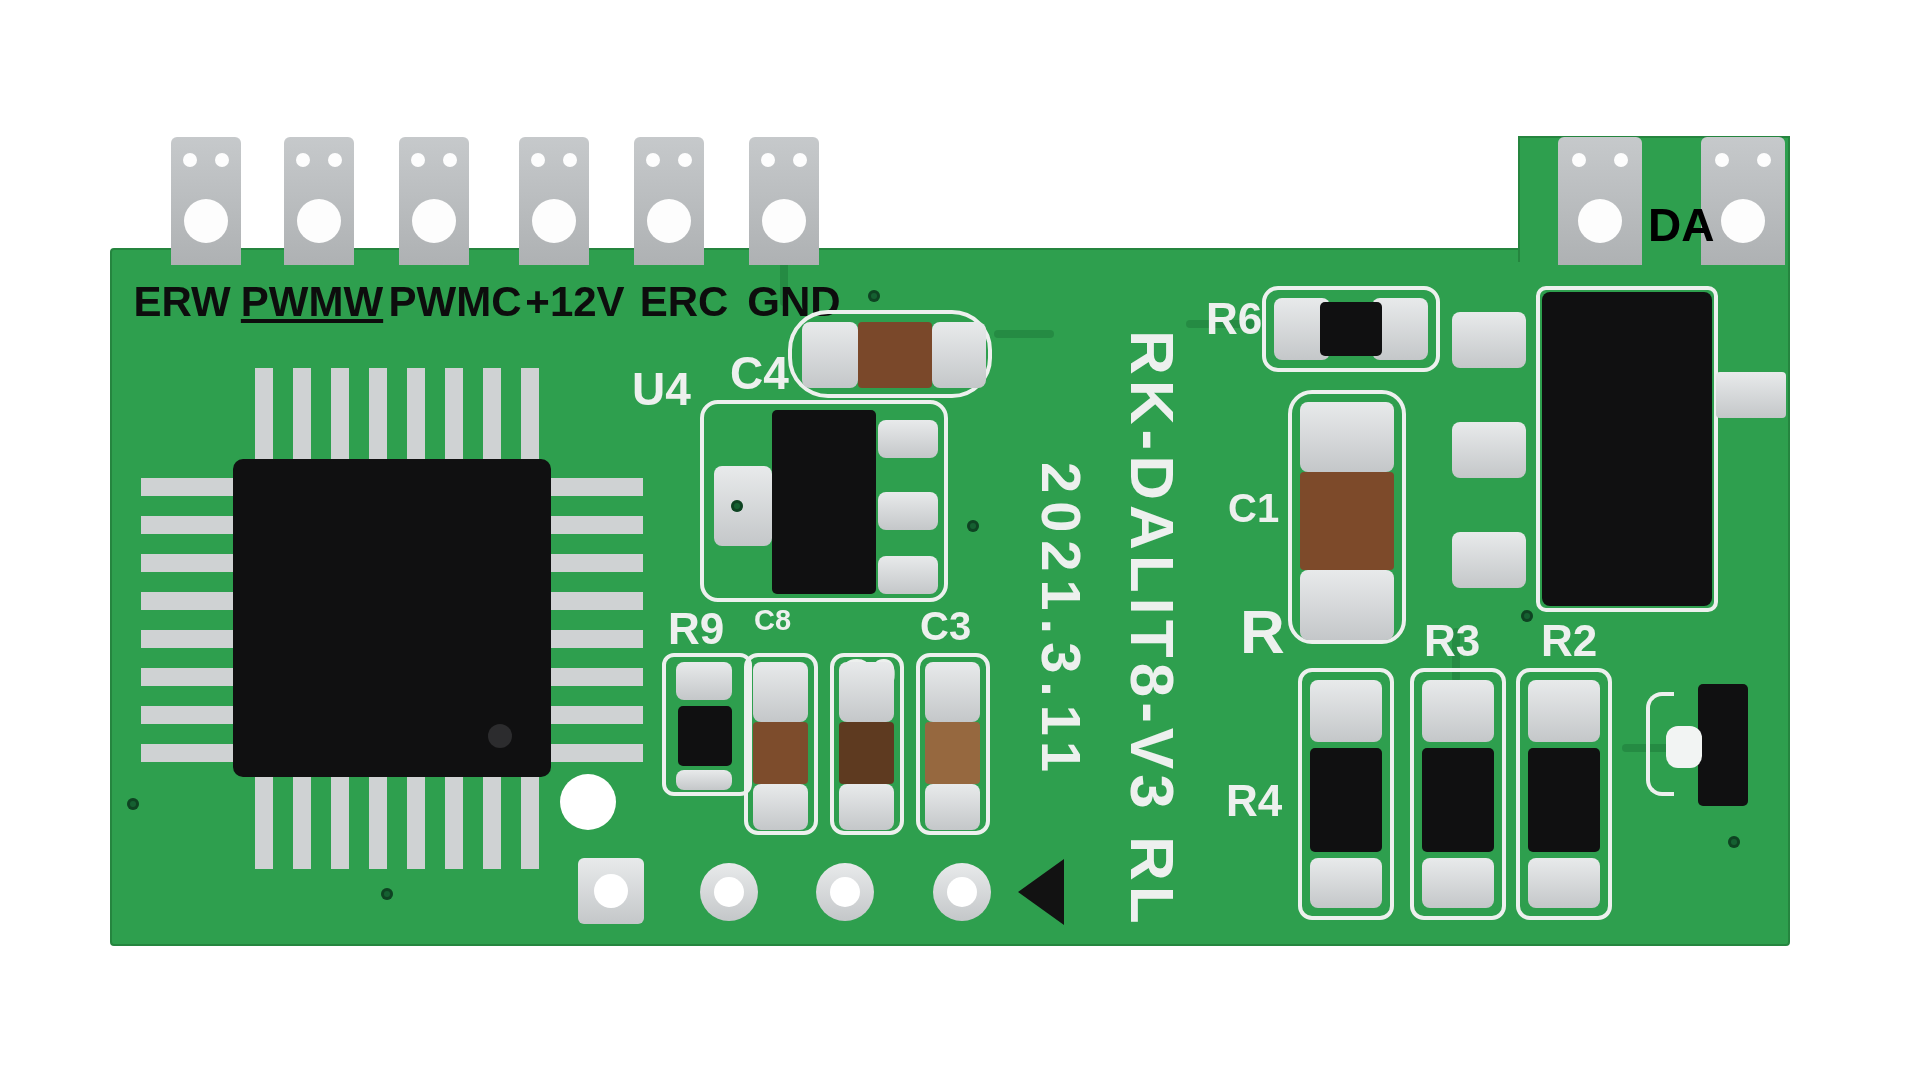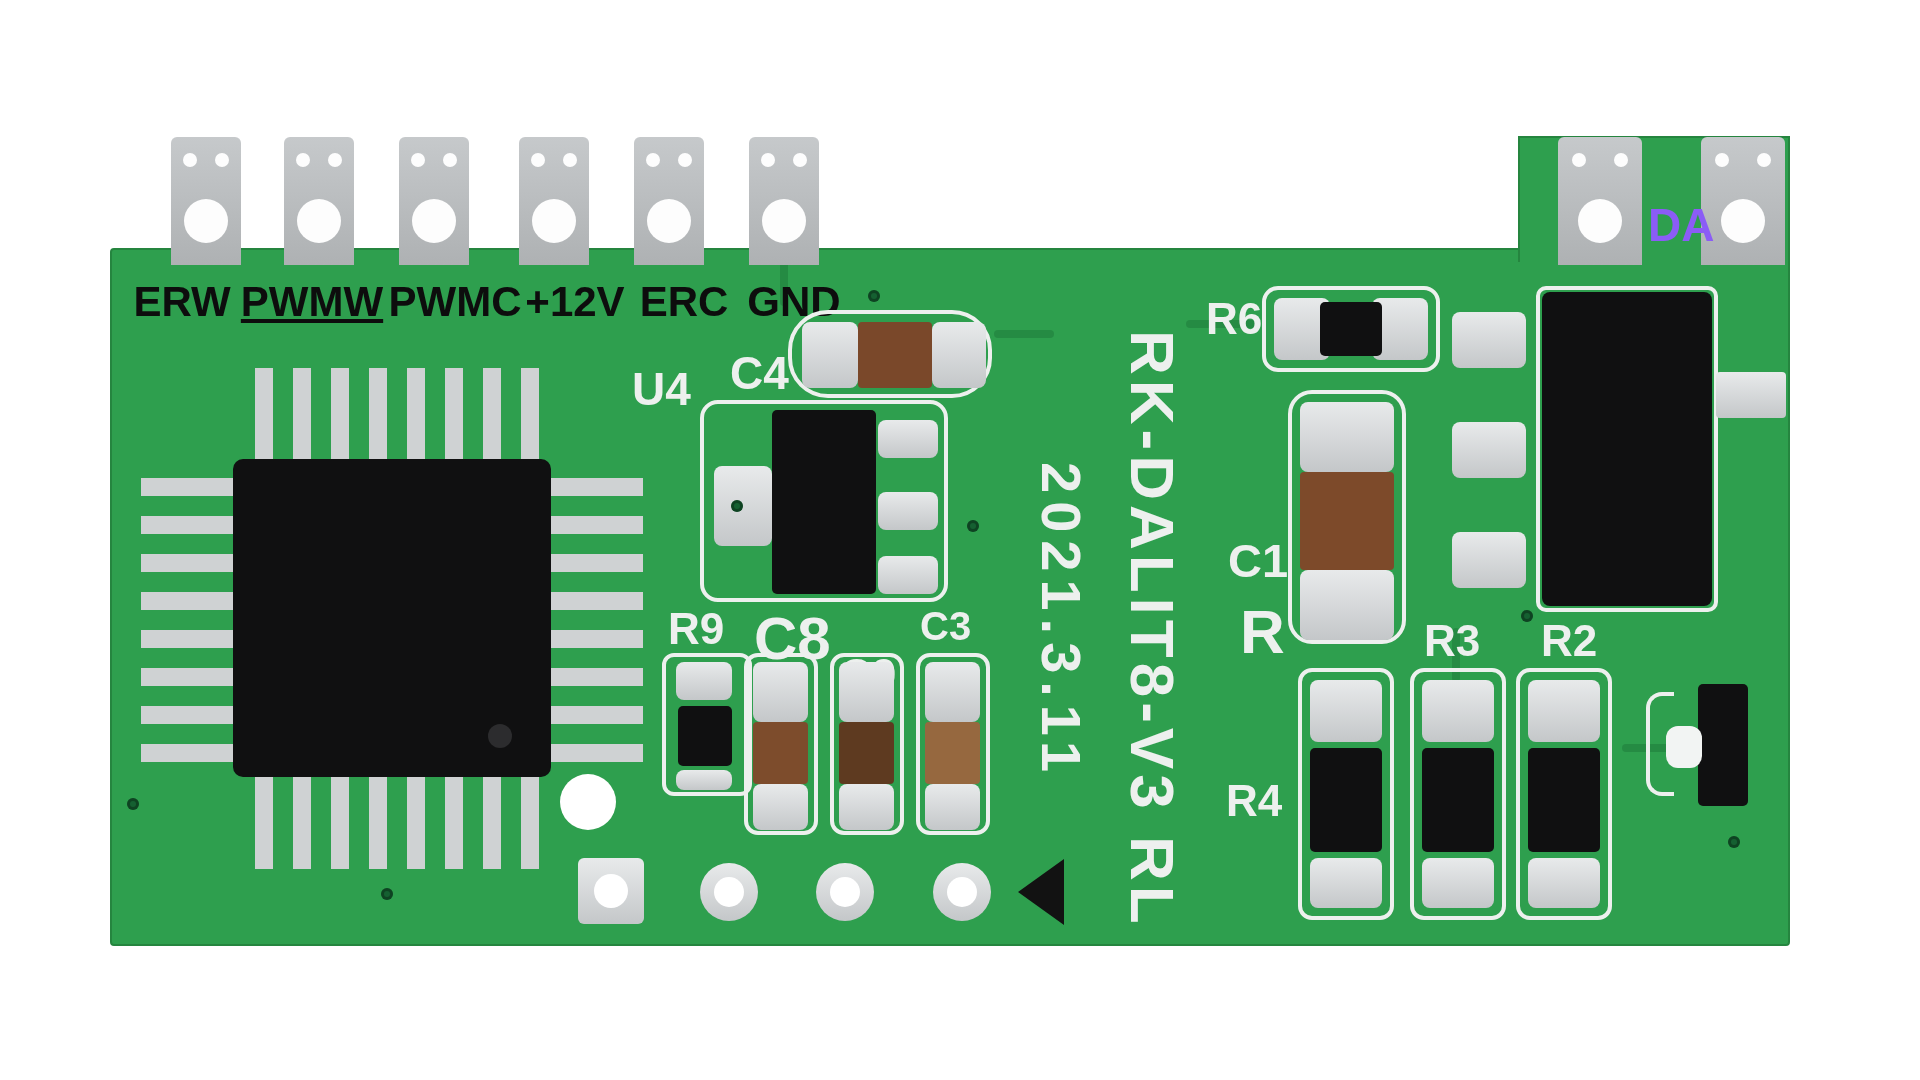--- a/index.html
+++ b/index.html
@@ -89,21 +89,21 @@
     <span class="hs" style="right:14px"></span>
     <span class="hl"></span>
   </div>
 
   <div class="blabel" style="left:182px; top:278px;">ERW</div>
   <div class="blabel" style="left:312px; top:278px;text-decoration:underline;">PWMW</div>
   <div class="blabel" style="left:455px; top:278px;">PWMC</div>
   <div class="blabel" style="left:575px; top:278px;">+12V</div>
   <div class="blabel" style="left:684px; top:278px;">ERC</div>
   <div class="blabel" style="left:794px; top:278px;">GND</div>
-  <div style="position:absolute; left:1648px; top:198px; font-size:46px; font-weight:bold; color:#8b5cf6;">DA</div>
+  <div style="position:absolute; left:1648px; top:198px; font-size:46px; font-weight:bold; color:#000000;">DA</div>
 
   <div class="leads-h" style="left:255px; top:368px; width:284px; height:92px;"></div>
   <div class="leads-h" style="left:255px; top:777px; width:284px; height:92px;"></div>
   <div class="leads-v" style="left:141px; top:478px; width:93px; height:284px;"></div>
   <div class="leads-v" style="left:550px; top:478px; width:93px; height:284px;"></div>
   <div class="blk" style="left:233px; top:459px; width:318px; height:318px; border-radius:10px;"></div>
   <div style="position:absolute; left:488px; top:724px; width:24px; height:24px; border-radius:50%; background:#2c2c2e;"></div>
 
   <div class="hole" style="left:560px; top:774px; width:56px; height:56px;"></div>
 
@@ -115,21 +115,21 @@
   <div class="blk" style="left:772px; top:410px; width:104px; height:184px;"></div>
   <div class="sk" style="left:632px; top:362px; font-size:46px;">U4</div>
 
   <div class="outline" style="left:788px; top:310px; width:204px; height:88px; border-radius:40px;"></div>
   <div class="pad" style="left:802px; top:322px; width:56px; height:66px;"></div>
   <div class="brown" style="left:858px; top:322px; width:74px; height:66px; background:#7a482a;"></div>
   <div class="pad" style="left:932px; top:322px; width:54px; height:66px;"></div>
   <div class="sk" style="left:730px; top:346px; font-size:46px;">C4</div>
 
   <div class="sk" style="left:668px; top:604px; font-size:44px;">R9</div>
-  <div class="sk" style="left:754px; top:604px; font-size:60px;">C8</div>
+  <div class="sk" style="left:754px; top:604px; font-size:29px;">C8</div>
   <div class="sk" style="left:840px; top:628px; font-size:44px;margin-top:22px;">C9</div>
   <div class="sk" style="left:920px; top:604px; font-size:40px;">C3</div>
 
   <div class="outline" style="left:662px; top:653px; width:90px; height:143px; border-radius:12px;"></div>
   <div class="pad" style="left:676px; top:662px; width:56px; height:38px;"></div>
   <div class="blk" style="left:678px; top:706px; width:54px; height:60px;"></div>
   <div class="pad" style="left:676px; top:770px; width:56px; height:20px;"></div>
 
   <div class="outline" style="left:744px; top:653px; width:74px; height:182px;"></div>
   <div class="pad" style="left:753px; top:662px; width:55px; height:60px;"></div>
@@ -155,21 +155,21 @@
   <div class="pad" style="left:1372px; top:298px; width:56px; height:62px;"></div>
   <div class="blk" style="left:1320px; top:302px; width:62px; height:54px;"></div>
 
   <div class="pad" style="left:1452px; top:312px; width:74px; height:56px;"></div>
   <div class="pad" style="left:1452px; top:422px; width:74px; height:56px;"></div>
   <div class="pad" style="left:1452px; top:532px; width:74px; height:56px;"></div>
   <div class="outline" style="left:1536px; top:286px; width:182px; height:326px; border-radius:10px;"></div>
   <div class="blk" style="left:1542px; top:292px; width:170px; height:314px; border-radius:8px;"></div>
   <div class="pad" style="left:1716px; top:372px; width:70px; height:46px; border-radius:4px;"></div>
 
-  <div class="sk" style="left:1228px; top:486px; font-size:47px;margin-top:47px;">C1</div>
+  <div class="sk" style="left:1228px; top:486px; font-size:40px;">C1</div>
   <div class="outline" style="left:1288px; top:390px; width:118px; height:254px; border-radius:24px;"></div>
   <div class="pad" style="left:1300px; top:402px; width:94px; height:70px;"></div>
   <div class="brown" style="left:1300px; top:472px; width:94px; height:98px; background:#7d4a2a;"></div>
   <div class="pad" style="left:1300px; top:570px; width:94px; height:70px;"></div>
   <div class="sk" style="left:1240px; top:596px; font-size:62px;">R</div>
 
   <div class="sk" style="left:1424px; top:616px; font-size:44px;">R3</div>
   <div class="sk" style="left:1541px; top:616px; font-size:44px;">R2</div>
   <div class="sk" style="left:1226px; top:776px; font-size:44px;">R4</div>
 

